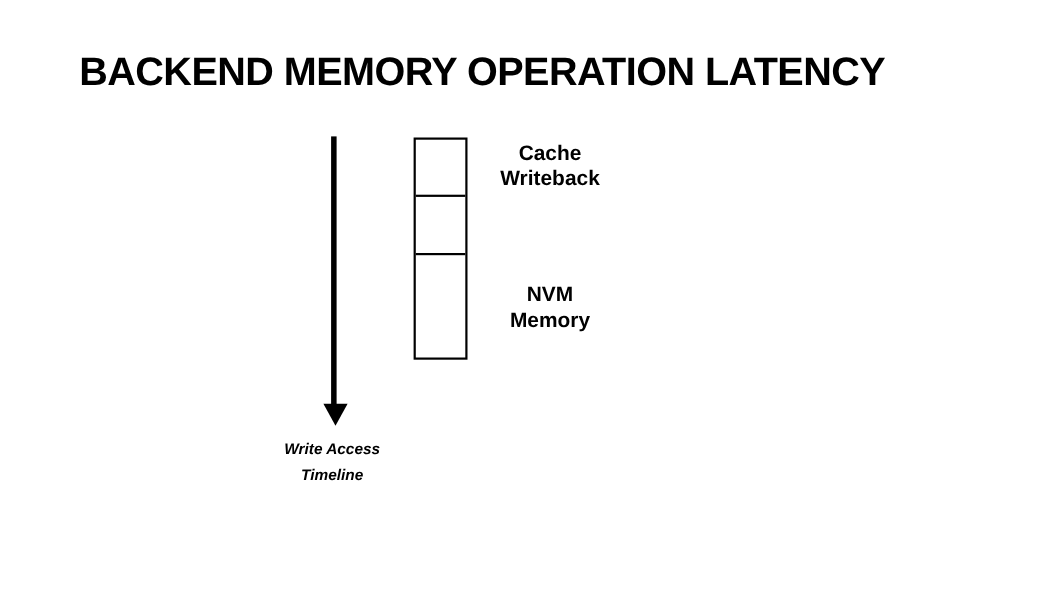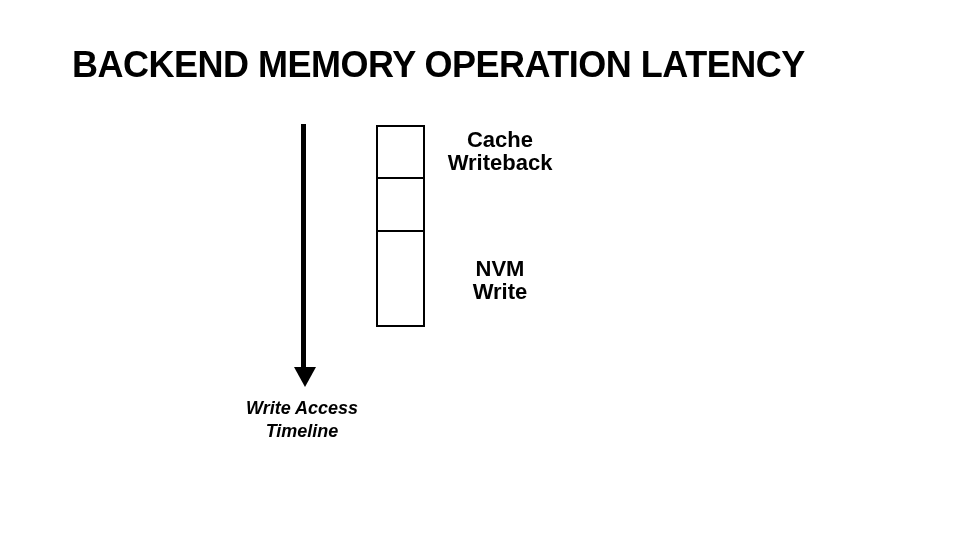--- a/index.html
+++ b/index.html
@@ -67,37 +67,37 @@
     background: #000000;
   }
   .divider-1 { top: 177px; }
   .divider-2 { top: 230px; }
   
   .stage-label {
     position: absolute;
     left: 420px;
     width: 160px;
     text-align: center;
-    font-size: 22px;
+    font-size: 19px;
     line-height: 23px;
     font-weight: bold;
     color: #000000;
     white-space: pre-line;
   }
   .stage-label-1 { top: 128px; }
   .stage-label-2 { top: 184px; }
   .stage-label-3 { top: 257px; }
   
   .timeline-label {
     position: absolute;
     left: 222px;
     top: 397px;
     width: 160px;
     text-align: center;
-    font-size: 18px;
+    font-size: 14px;
     line-height: 23px;
     font-weight: bold;
     font-style: italic;
     color: #000000;
     white-space: pre-line;
   }
 </style>
 </head>
 <body>
 
@@ -108,18 +108,18 @@
   <div class="arrow-shaft"></div>
   <div class="arrow-head"></div>
 
   <div class="box-outline"></div>
   <div class="box-divider divider-1"></div>
   <div class="box-divider divider-2"></div>
 
   <div class="stage-label stage-label-1">Cache
 Writeback</div>
   <div class="stage-label stage-label-3">NVM
-Write</div>
+Memory</div>
 
   <div class="timeline-label">Write Access
 Timeline</div>
 
 </div>
 
 </body></html>

